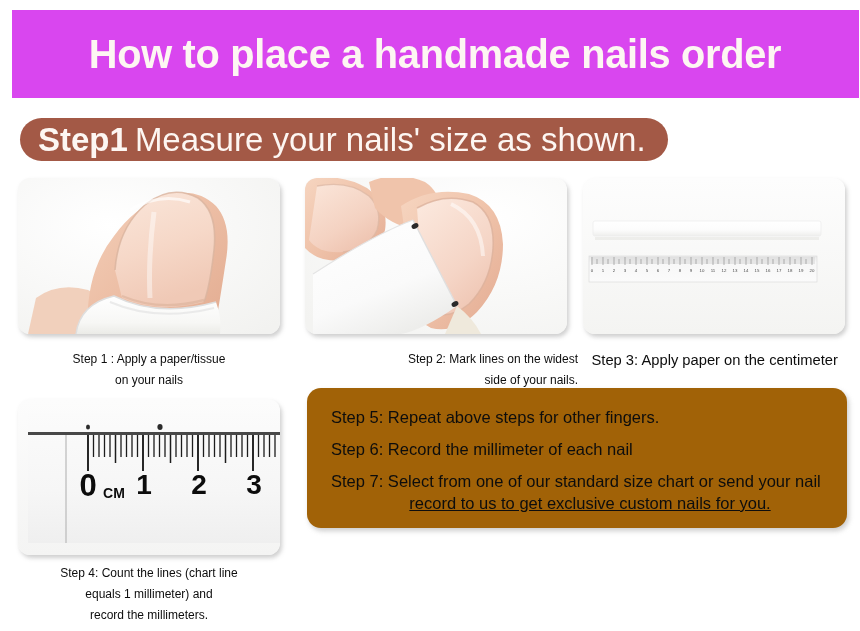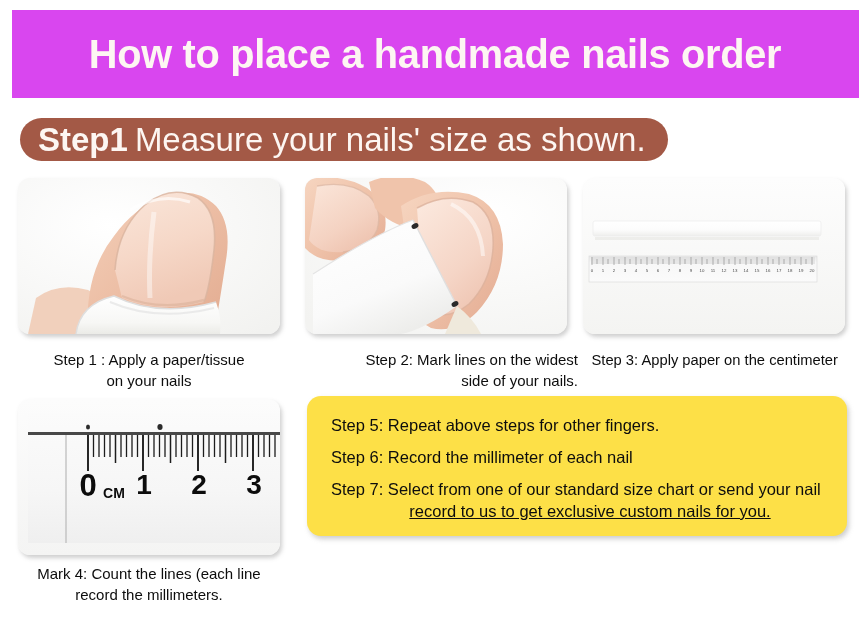--- a/index.html
+++ b/index.html
@@ -70,38 +70,38 @@
 
   .card-1 { left: 18px;  top: 178px; width: 262px; height: 156px; }
   .card-2 { left: 305px; top: 178px; width: 262px; height: 156px; }
   .card-3 { left: 583px; top: 178px; width: 262px; height: 156px; }
   .card-4 { left: 18px;  top: 399px; width: 262px; height: 156px; }
 
   
   .caption {
     position: absolute;
     text-align: center;
-    font-size: 15px;
+    font-size: 12px;
     line-height: 21px;
     color: #0d0d0d;
   }
   .cap-1 { left: 8px;   top: 349px; width: 282px; }
   .cap-2 { left: 296px; top: 349px; width: 282px; text-align: right; }
   .cap-3 { left: 574px; top: 349px; width: 282px; font-size: 15.5px; }
   .cap-3 .line { transform: scaleX(0.95); display: inline-block; }
   .cap-4 { left: 8px;   top: 563px; width: 282px; }
 
   
   .steps-panel {
     position: absolute;
     left: 307px;
-    top: 396px;
+    top: 388px;
     width: 540px;
     height: 140px;
-    background: #fde047;
+    background: #a16207;
     border-radius: 14px;
     box-shadow: 2px 3px 5px rgba(130,130,130,0.4);
     padding: 18px 24px 0 24px;
     box-sizing: border-box;
   }
   .panel-line {
     font-size: 16.5px;
     line-height: 22px;
     color: #0d0d0d;
     margin-bottom: 10px;
@@ -403,21 +403,22 @@
 <div class="caption cap-2">
   <div>Step 2: Mark lines on the widest</div>
   <div>side of your nails.</div>
 </div>
 
 <div class="caption cap-3">
   <div class="line">Step 3: Apply paper on the centimeter</div>
 </div>
 
 <div class="caption cap-4">
-  <div>Mark 4: Count the lines (each line</div>
+  <div>Step 4: Count the lines (chart line</div>
+  <div>equals 1 millimeter) and</div>
   <div>record the millimeters.</div>
 </div>
 
 <div class="steps-panel">
   <div class="panel-line">Step 5: Repeat above steps for other fingers.</div>
   <div class="panel-line">Step 6: Record the millimeter of  each nail</div>
   <div class="panel-line last">
     <span>Step 7: Select from one of our standard size chart or send your nail</span>
     <span class="indent">record to us to get exclusive custom nails for you.</span>
   </div>

